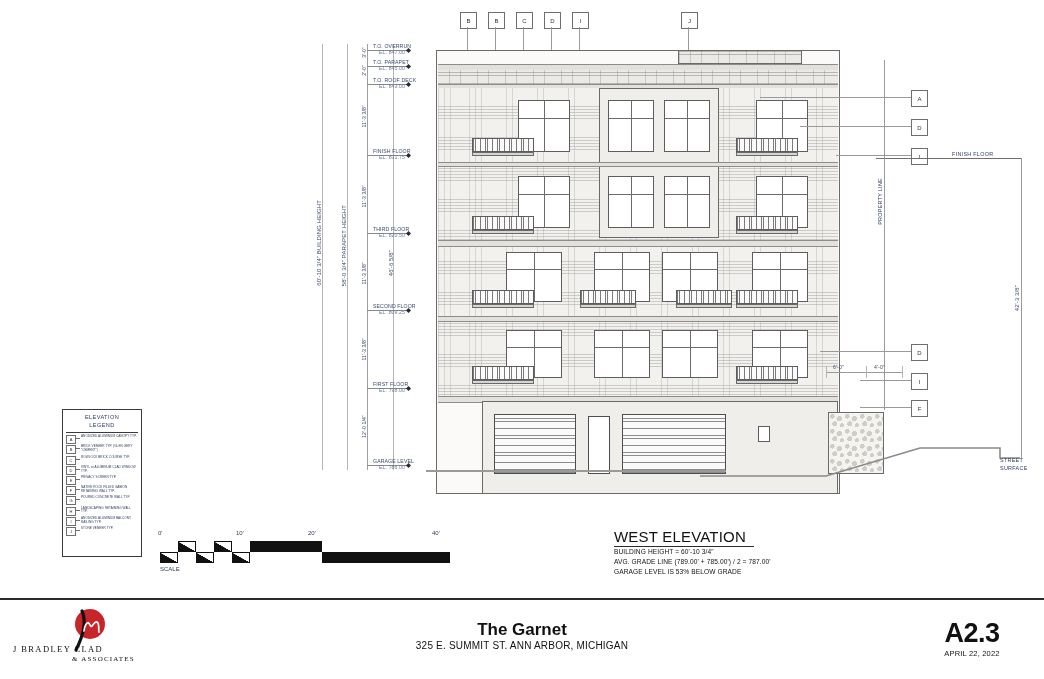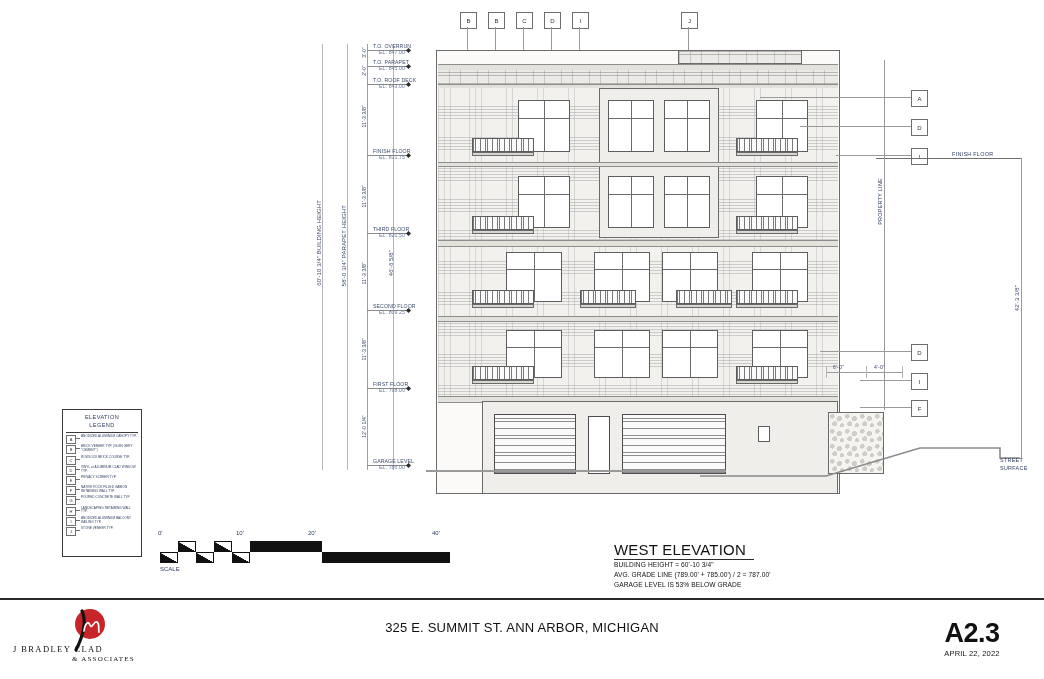--- a/index.html
+++ b/index.html
@@ -35,21 +35,21 @@
   .lg-txt{font-size:3.1px;line-height:1.25;color:#2d3d5e;letter-spacing:.05px;}
 
   
   #scale-wrap{left:160px;top:530px;width:290px;height:42px;}
   .sc-num{position:absolute;font-size:6px;color:#2d3d5e;}
   .sc-solid{position:absolute;background:#111;}
 
   
   #tb-rule{left:0;top:598px;width:1044px;height:2px;background:#2b2b2b;}
   #proj-title{font-size:17px;font-weight:bold;color:#111;}
-  #proj-addr{font-size:13px;color:#111;letter-spacing:.2px;}
+  #proj-addr{font-size:10px;color:#111;letter-spacing:.2px;}
   #sheet-no{font-size:27px;font-weight:bold;color:#111;letter-spacing:-.5px;}
   #sheet-date{font-size:7.5px;color:#111;letter-spacing:.2px;}
   #firm-name{font-size:8.5px;letter-spacing:1.4px;color:#111;
       font-family:"Liberation Serif",serif;}
   #firm-sub{font-size:7px;letter-spacing:1.2px;color:#111;
       font-family:"Liberation Serif",serif;}
 
   
   #elev-title{font-size:15px;color:#111;letter-spacing:.2px;}
   #elev-underline{height:1.4px;background:#2b2b2b;width:140px;margin-top:1px;}
@@ -472,41 +472,42 @@
          background:linear-gradient(to top right,#111 0 48%,#fff 50% 100%);
          border:1px solid #111;box-sizing:border-box;"></div>
 
     <div class="sc-solid" style="left:90px;top:11px;width:72px;height:11px;background:#111;"></div>
 
     <div class="sc-solid" style="left:162px;top:22px;width:128px;height:11px;background:#111;"></div>
 
     <div class="sc-num" style="left:0;top:36px;">SCALE</div>
   </div>
 
-  <div class="abs" style="left:614px;top:541px;">
+  <div class="abs" style="left:614px;top:528px;">
     <div id="elev-title">WEST ELEVATION</div>
     <div id="elev-underline"></div>
     <div class="elev-note">BUILDING HEIGHT = 60'-10 3/4"</div>
     <div class="elev-note">AVG. GRADE LINE  (789.00' + 785.00') / 2 = 787.00'</div>
     <div class="elev-note">GARAGE LEVEL IS 53% BELOW GRADE</div>
   </div>
 
   <div class="abs" id="tb-rule"></div>
 
   <div class="abs" style="left:10px;top:606px;width:150px;height:66px;">
     <svg width="150" height="46" style="position:absolute;left:0;top:0;overflow:visible;">
       <circle cx="80" cy="18" r="15" fill="#c8252b"></circle>
       <path d="M72 5 C77 16, 73 30, 66 44" stroke="#111" stroke-width="3.2" fill="none" stroke-linecap="round"></path>
       <path d="M74 25 C75 18, 78 14, 80 19 C82 24, 84 14, 87 16 C90 18, 88 24, 89 26" stroke="#fff" stroke-width="1.7" fill="none" stroke-linecap="round"></path>
     </svg>
     <div class="abs" id="firm-name" style="left:3px;top:38px;">J BRADLEY CLAD</div>
     <div class="abs" id="firm-sub" style="left:62px;top:49px;">&amp; ASSOCIATES</div>
   </div>
 
   <div class="abs" style="left:0;top:620px;width:1044px;text-align:center;">
+    <div id="proj-title">The Garnet</div>
     <div id="proj-addr">325 E. SUMMIT ST. ANN ARBOR, MICHIGAN</div>
   </div>
 
   <div class="abs" style="left:912px;top:618px;width:120px;text-align:center;">
     <div id="sheet-no">A2.3</div>
     <div id="sheet-date">APRIL 22, 2022</div>
   </div>
 
 </div>
 

